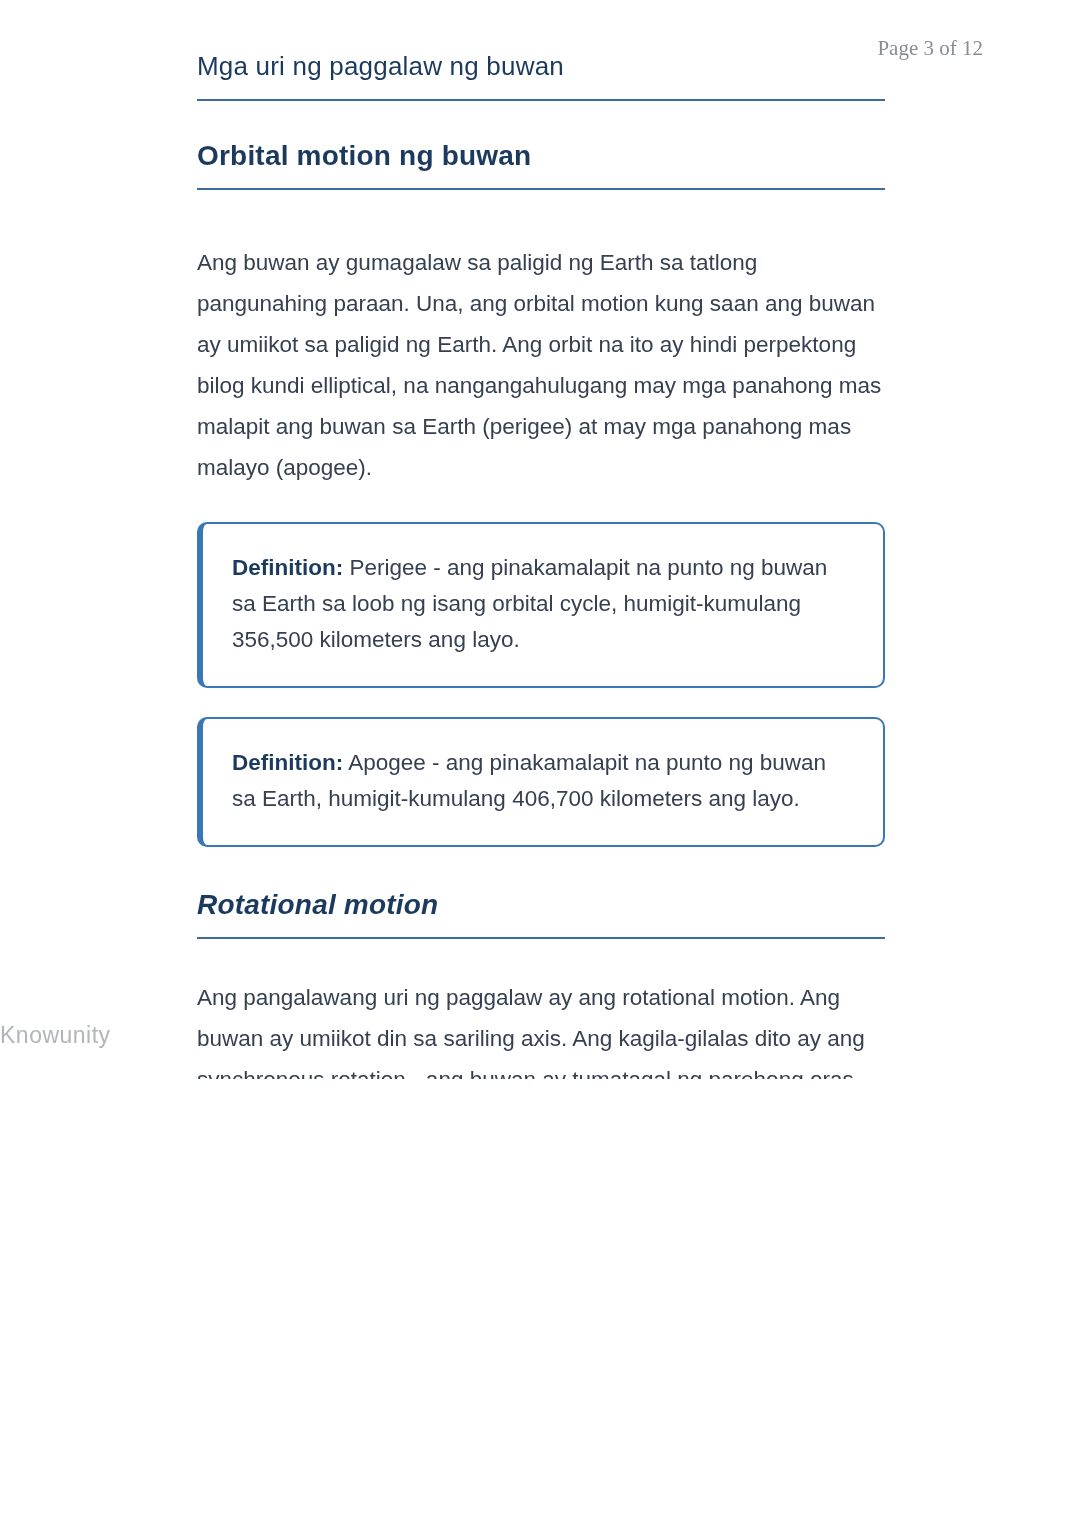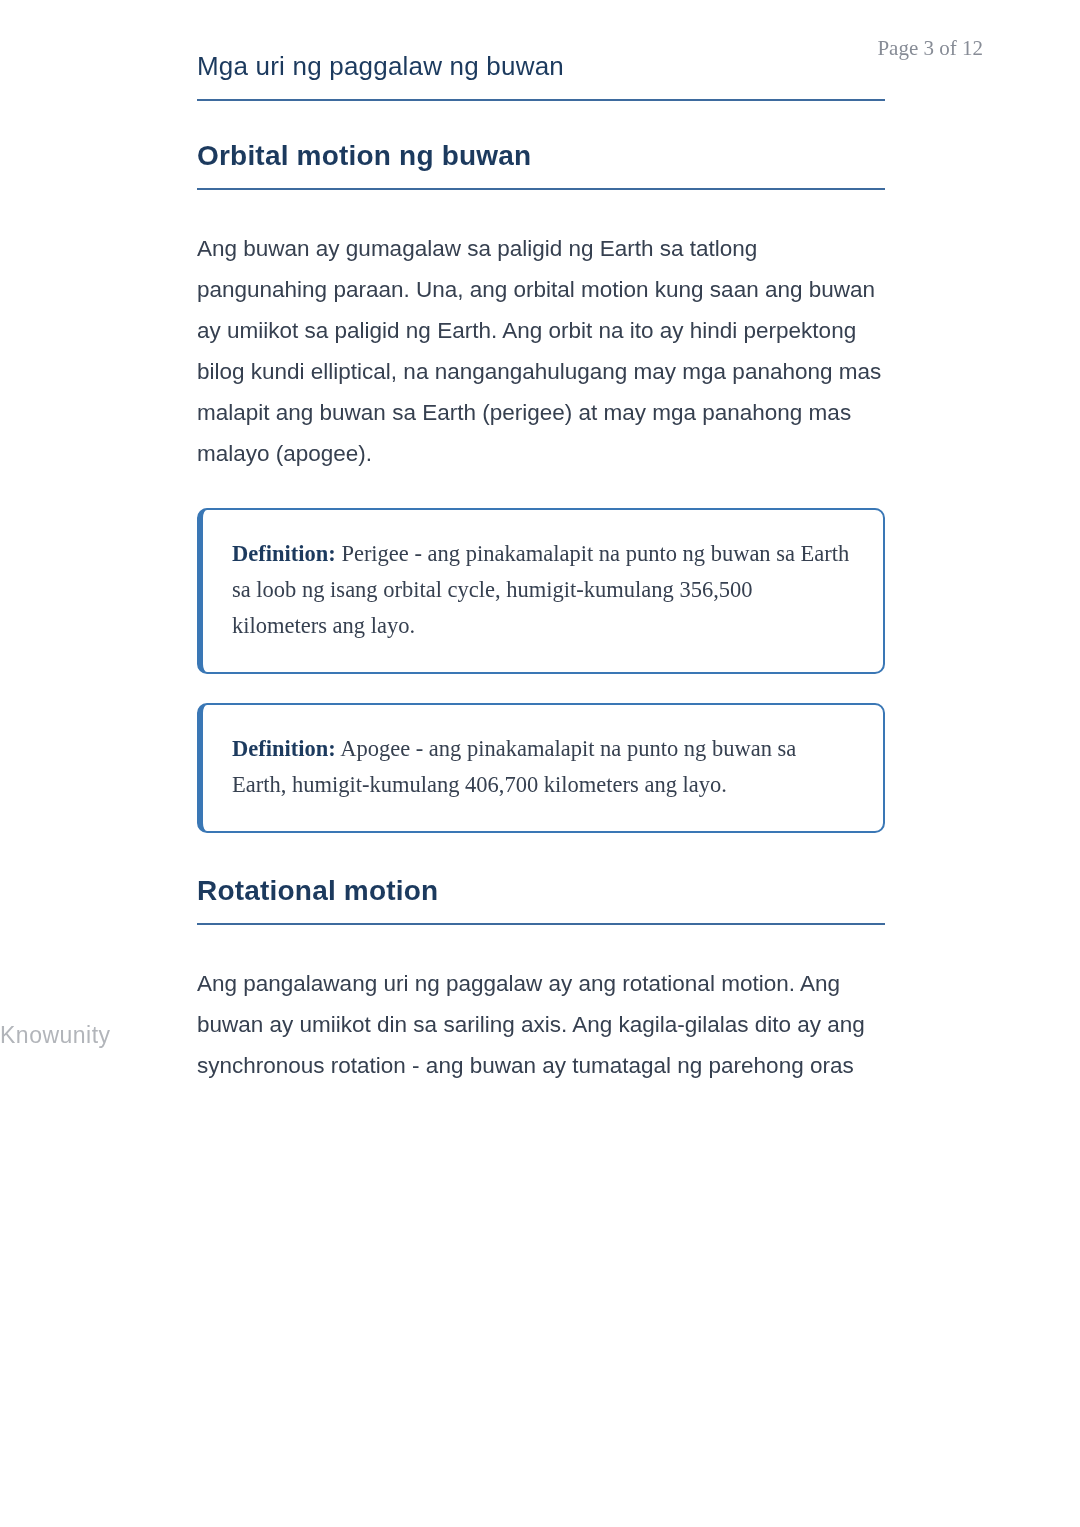--- a/index.html
+++ b/index.html
@@ -43,40 +43,39 @@
     color: var(--heading, #1c3a5e);
     letter-spacing: 0.2px;
   }
   .h2 { margin-top: 41px; }
   .rule-2 { margin-top: 18px; }
   .body-text {
     font-size: 22.5px;
     line-height: 41px;
     color: var(--body-text, #364050);
   }
-  .p1 { margin-top: 38px; }
+  .p1 { margin-top: 52px; }
   .def-box {
     border: 2px solid var(--box-border, #3a77b5);
     border-left-width: 6px;
     border-radius: 10px;
     padding: 26px 30px 28px 29px;
   }
   .box-1 { margin-top: 34px; }
   .box-2 { margin-top: 29px; }
   .def-text {
     font-size: 22.5px;
     line-height: 36px;
     color: var(--body-text, #364050);
-    font-family: Liberation Serif, serif;
   }
   .def-label {
     color: var(--heading, #1c3a5e);
     font-weight: bold;
   }
-  .h3 { margin-top: 44px; }
+  .h3 { margin-top: 44px; font-style: italic; }
   .rule-3 { margin-top: 18px; }
   .p2 { margin-top: 38px; }
   .footer {
     position: absolute;
     bottom: 30px;
     left: 0;
     width: 100%;
     font-size: 23px;
     letter-spacing: 0.5px;
     color: var(--footer, #b2b5ba);

